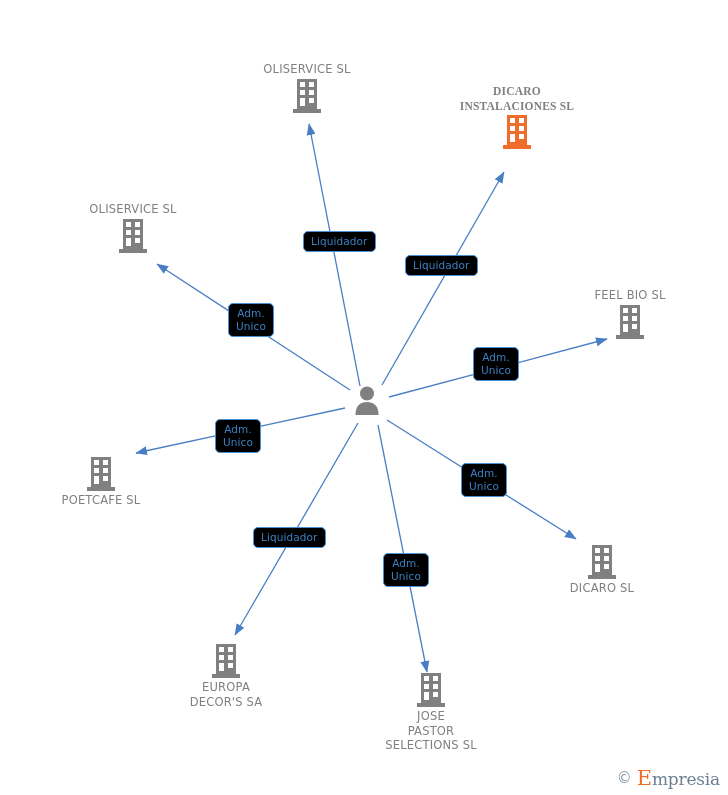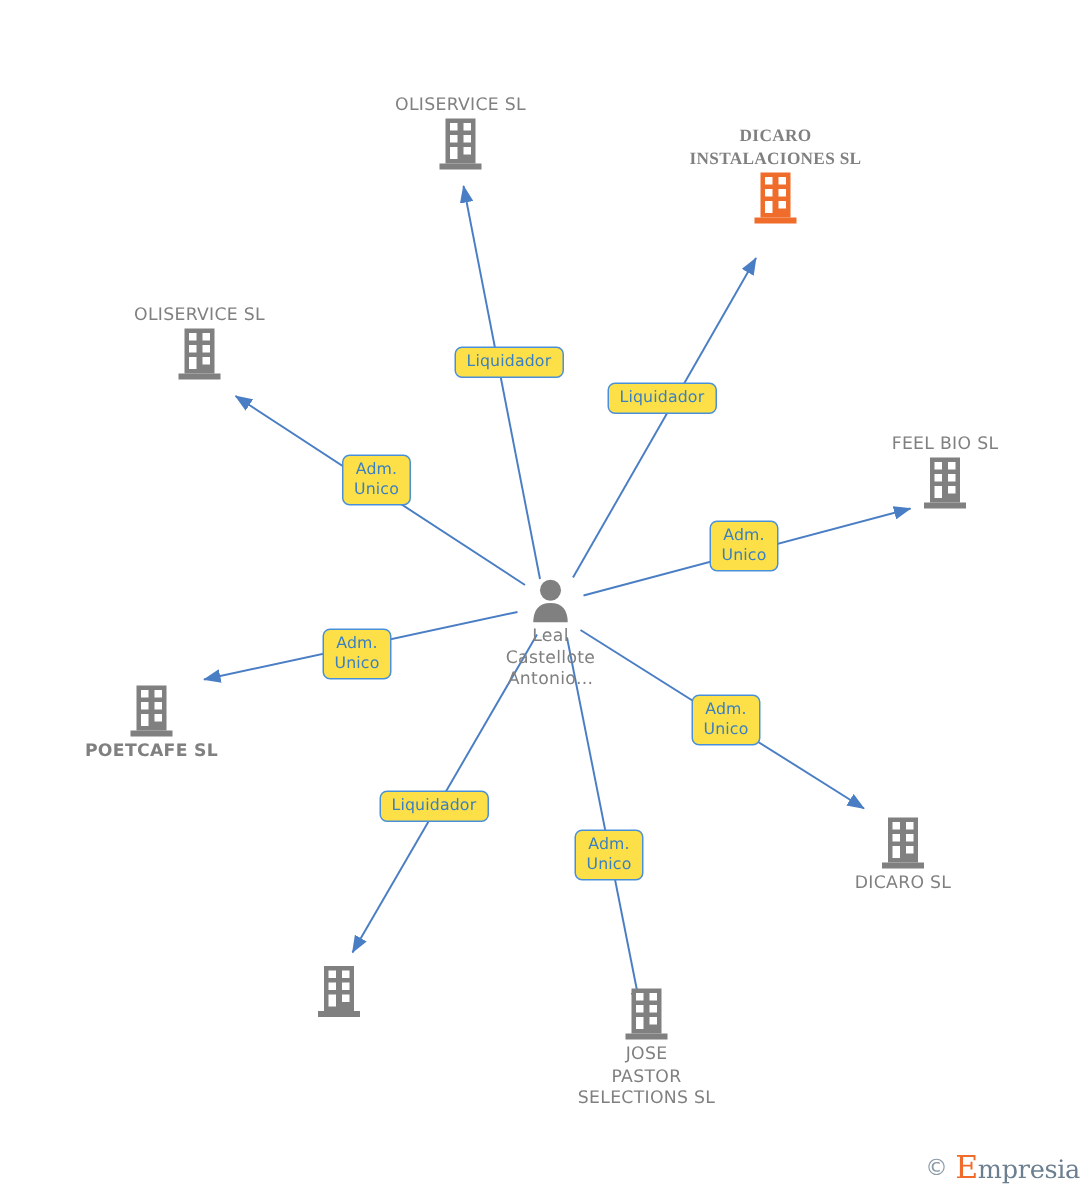--- a/index.html
+++ b/index.html
@@ -46,21 +46,21 @@
   }
   .person {
     display: block;
     margin: 0 auto;
   }
   
   .edge-label {
     position: absolute;
     border: 1.3px solid #4a90d9;
     border-radius: 5px;
-    background: #fde047;
+    background: #000000;
     color: #3a7fc1;
     font-size: 10.5px;
     line-height: 13px;
     text-align: center;
     padding: 3px 7px;
     white-space: pre-line;
     z-index: 5;
     letter-spacing: 0.1px;
   }
   
@@ -178,21 +178,21 @@
       <rect x="8" y="4" width="5" height="5" fill="#ffffff"></rect>
       <rect x="17" y="4" width="5" height="5" fill="#ffffff"></rect>
       <rect x="8" y="12" width="5" height="5" fill="#ffffff"></rect>
       <rect x="17" y="12" width="5" height="5" fill="#ffffff"></rect>
       <rect x="8" y="20" width="5" height="8" fill="#ffffff"></rect>
       <rect x="17" y="20" width="5" height="5" fill="#ffffff"></rect>
       <rect x="1" y="31" width="28" height="4" fill="#808080"></rect>
     </svg>
   </div>
 
-  <div class="node below" style="left:101px; top:456px;font-weight:bold;">
+  <div class="node below" style="left:101px; top:456px;">
     <svg class="bldg" width="30" height="36" viewBox="0 0 30 36" xmlns="http://www.w3.org/2000/svg">
       <rect x="5" y="1" width="20" height="30" fill="#808080"></rect>
       <rect x="8" y="4" width="5" height="5" fill="#ffffff"></rect>
       <rect x="17" y="4" width="5" height="5" fill="#ffffff"></rect>
       <rect x="8" y="12" width="5" height="5" fill="#ffffff"></rect>
       <rect x="17" y="12" width="5" height="5" fill="#ffffff"></rect>
       <rect x="8" y="20" width="5" height="8" fill="#ffffff"></rect>
       <rect x="17" y="20" width="5" height="5" fill="#ffffff"></rect>
       <rect x="1" y="31" width="28" height="4" fill="#808080"></rect>
     </svg>
@@ -217,46 +217,45 @@
     <svg class="bldg" width="30" height="36" viewBox="0 0 30 36" xmlns="http://www.w3.org/2000/svg">
       <rect x="5" y="1" width="20" height="30" fill="#808080"></rect>
       <rect x="8" y="4" width="5" height="5" fill="#ffffff"></rect>
       <rect x="17" y="4" width="5" height="5" fill="#ffffff"></rect>
       <rect x="8" y="12" width="5" height="5" fill="#ffffff"></rect>
       <rect x="17" y="12" width="5" height="5" fill="#ffffff"></rect>
       <rect x="8" y="20" width="5" height="8" fill="#ffffff"></rect>
       <rect x="17" y="20" width="5" height="5" fill="#ffffff"></rect>
       <rect x="1" y="31" width="28" height="4" fill="#808080"></rect>
     </svg>
-  </div>
-
-  <div class="node below" style="left:431px; top:658px;">
+    <div class="label">EUROPA
+DECOR'S SA</div>
+  </div>
+
+  <div class="node below" style="left:431px; top:672px;">
     <svg class="bldg" width="30" height="36" viewBox="0 0 30 36" xmlns="http://www.w3.org/2000/svg">
       <rect x="5" y="1" width="20" height="30" fill="#808080"></rect>
       <rect x="8" y="4" width="5" height="5" fill="#ffffff"></rect>
       <rect x="17" y="4" width="5" height="5" fill="#ffffff"></rect>
       <rect x="8" y="12" width="5" height="5" fill="#ffffff"></rect>
       <rect x="17" y="12" width="5" height="5" fill="#ffffff"></rect>
       <rect x="8" y="20" width="5" height="8" fill="#ffffff"></rect>
       <rect x="17" y="20" width="5" height="5" fill="#ffffff"></rect>
       <rect x="1" y="31" width="28" height="4" fill="#808080"></rect>
     </svg>
     <div class="label">JOSE
 PASTOR
 SELECTIONS  SL</div>
   </div>
 
   <div class="node below" style="left:367px; top:385px;">
     <svg class="person" width="30" height="30" viewBox="0 0 30 30" xmlns="http://www.w3.org/2000/svg">
       <circle cx="15" cy="8.5" r="7" fill="#808080"></circle>
       <path d="M15 17 C7 17, 3.5 22, 3.5 30 L26.5 30 C26.5 22, 23 17, 15 17 Z" fill="#808080"></path>
     </svg>
-    <div class="label">Leal
-Castellote
-Antonio...</div>
   </div>
 
   <div id="watermark">
     <span class="copy">©</span>
     <span class="brand"><span class="cap">E</span><span>mpresia</span></span>
   </div>
 
 </div>
 
 </body></html>

